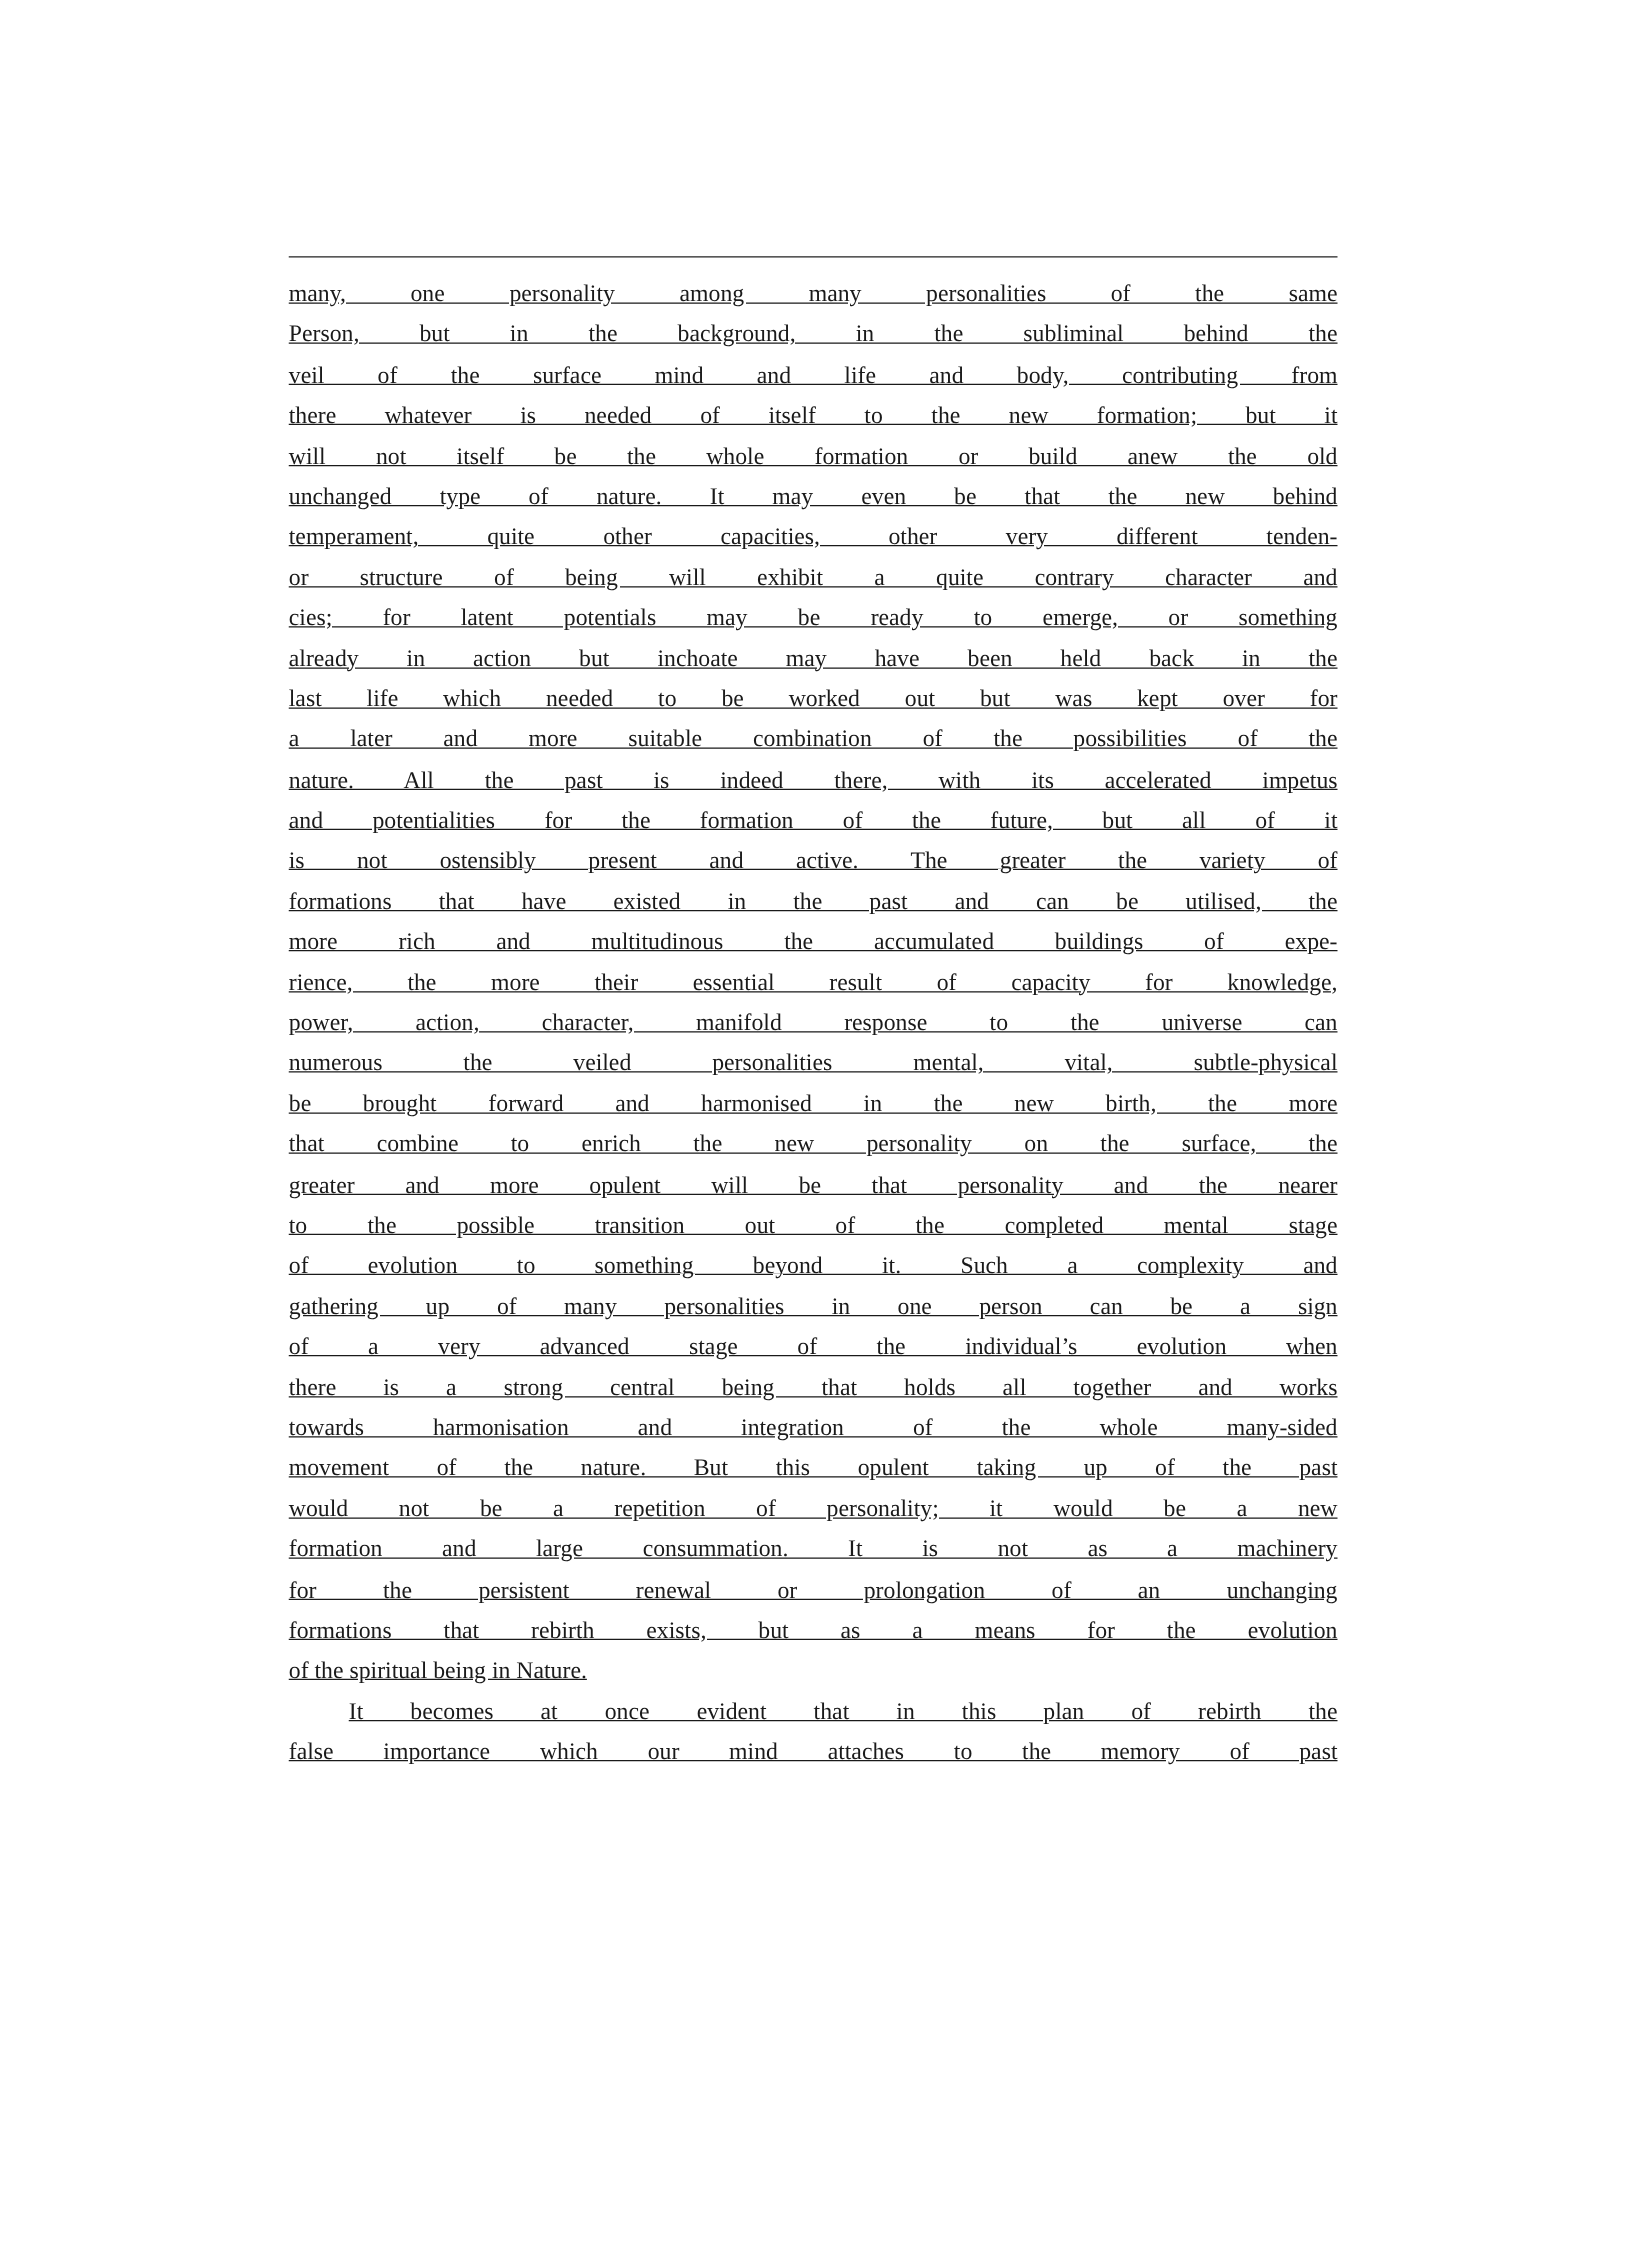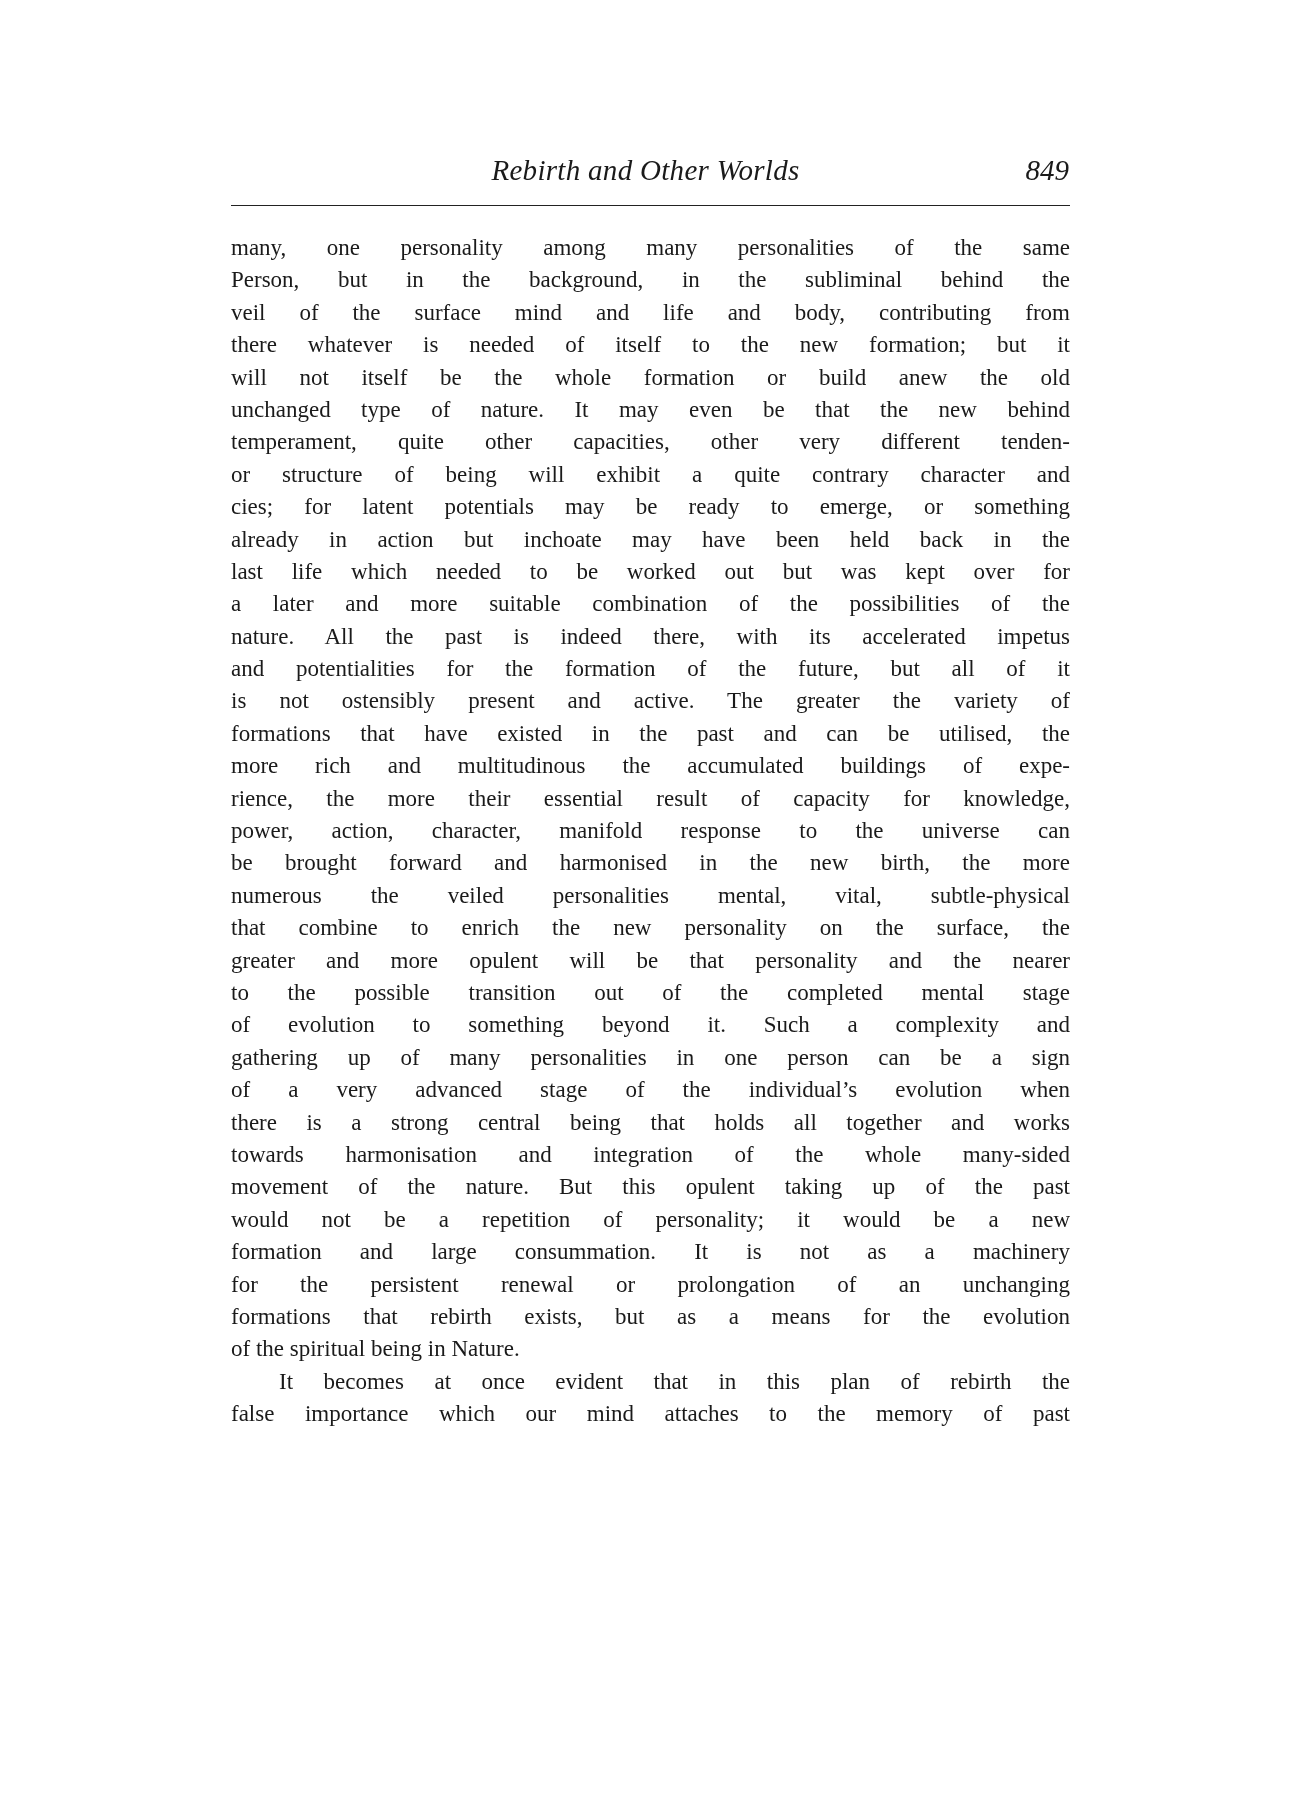--- a/index.html
+++ b/index.html
@@ -59,48 +59,45 @@
       position: absolute;
       left: 231px;
       top: 205px;
       width: 839px;
       height: 0;
       border-top: 1.6px solid #222;
     }
     .body-text {
       position: absolute;
       left: 231px;
-      top: 232px;
+      top: 220px;
       width: 839px;
-      font-size: 23px;
+      font-size: 19px;
       line-height: 32.4px;
+      text-decoration: underline;
     }
     .line {
       display: block;
       height: 32.4px;
       white-space: nowrap;
       text-align: justify;
       text-align-last: justify;
       overflow: visible;
     }
     .line.last {
       text-align-last: left;
     }
     .line.indent {
       text-indent: 48px;
     }
   </style>
 </head>
 <body>
 
 <div class="page">
-  <div class="running-head">
-    <div class="running-title"><span>Rebirth and Other Worlds</span></div>
-    <div class="page-number">849</div>
-  </div>
   <div class="head-rule"></div>
 
   <div class="body-text" id="body-text">
       <span class="line">many, one personality among many personalities of the same</span>
       <span class="line">Person, but in the background, in the subliminal behind the</span>
       <span class="line">veil of the surface mind and life and body, contributing from</span>
       <span class="line">there whatever is needed of itself to the new formation; but it</span>
       <span class="line">will not itself be the whole formation or build anew the old</span>
       <span class="line">unchanged type of nature. It may even be that the new behind</span>
       <span class="line">temperament, quite other capacities, other very different tenden-</span>
@@ -109,22 +106,22 @@
       <span class="line">already in action but inchoate may have been held back in the</span>
       <span class="line">last life which needed to be worked out but was kept over for</span>
       <span class="line">a later and more suitable combination of the possibilities of the</span>
       <span class="line">nature. All the past is indeed there, with its accelerated impetus</span>
       <span class="line">and potentialities for the formation of the future, but all of it</span>
       <span class="line">is not ostensibly present and active. The greater the variety of</span>
       <span class="line">formations that have existed in the past and can be utilised, the</span>
       <span class="line">more rich and multitudinous the accumulated buildings of expe-</span>
       <span class="line">rience, the more their essential result of capacity for knowledge,</span>
       <span class="line">power, action, character, manifold response to the universe can</span>
+      <span class="line">numerous the veiled personalities mental, vital, subtle-physical</span>
       <span class="line">be brought forward and harmonised in the new birth, the more</span>
-      <span class="line">numerous the veiled personalities mental, vital, subtle-physical</span>
       <span class="line">that combine to enrich the new personality on the surface, the</span>
       <span class="line">greater and more opulent will be that personality and the nearer</span>
       <span class="line">to the possible transition out of the completed mental stage</span>
       <span class="line">of evolution to something beyond it. Such a complexity and</span>
       <span class="line">gathering up of many personalities in one person can be a sign</span>
       <span class="line">of a very advanced stage of the individual’s evolution when</span>
       <span class="line">there is a strong central being that holds all together and works</span>
       <span class="line">towards harmonisation and integration of the whole many-sided</span>
       <span class="line">movement of the nature. But this opulent taking up of the past</span>
       <span class="line">would not be a repetition of personality; it would be a new</span>

